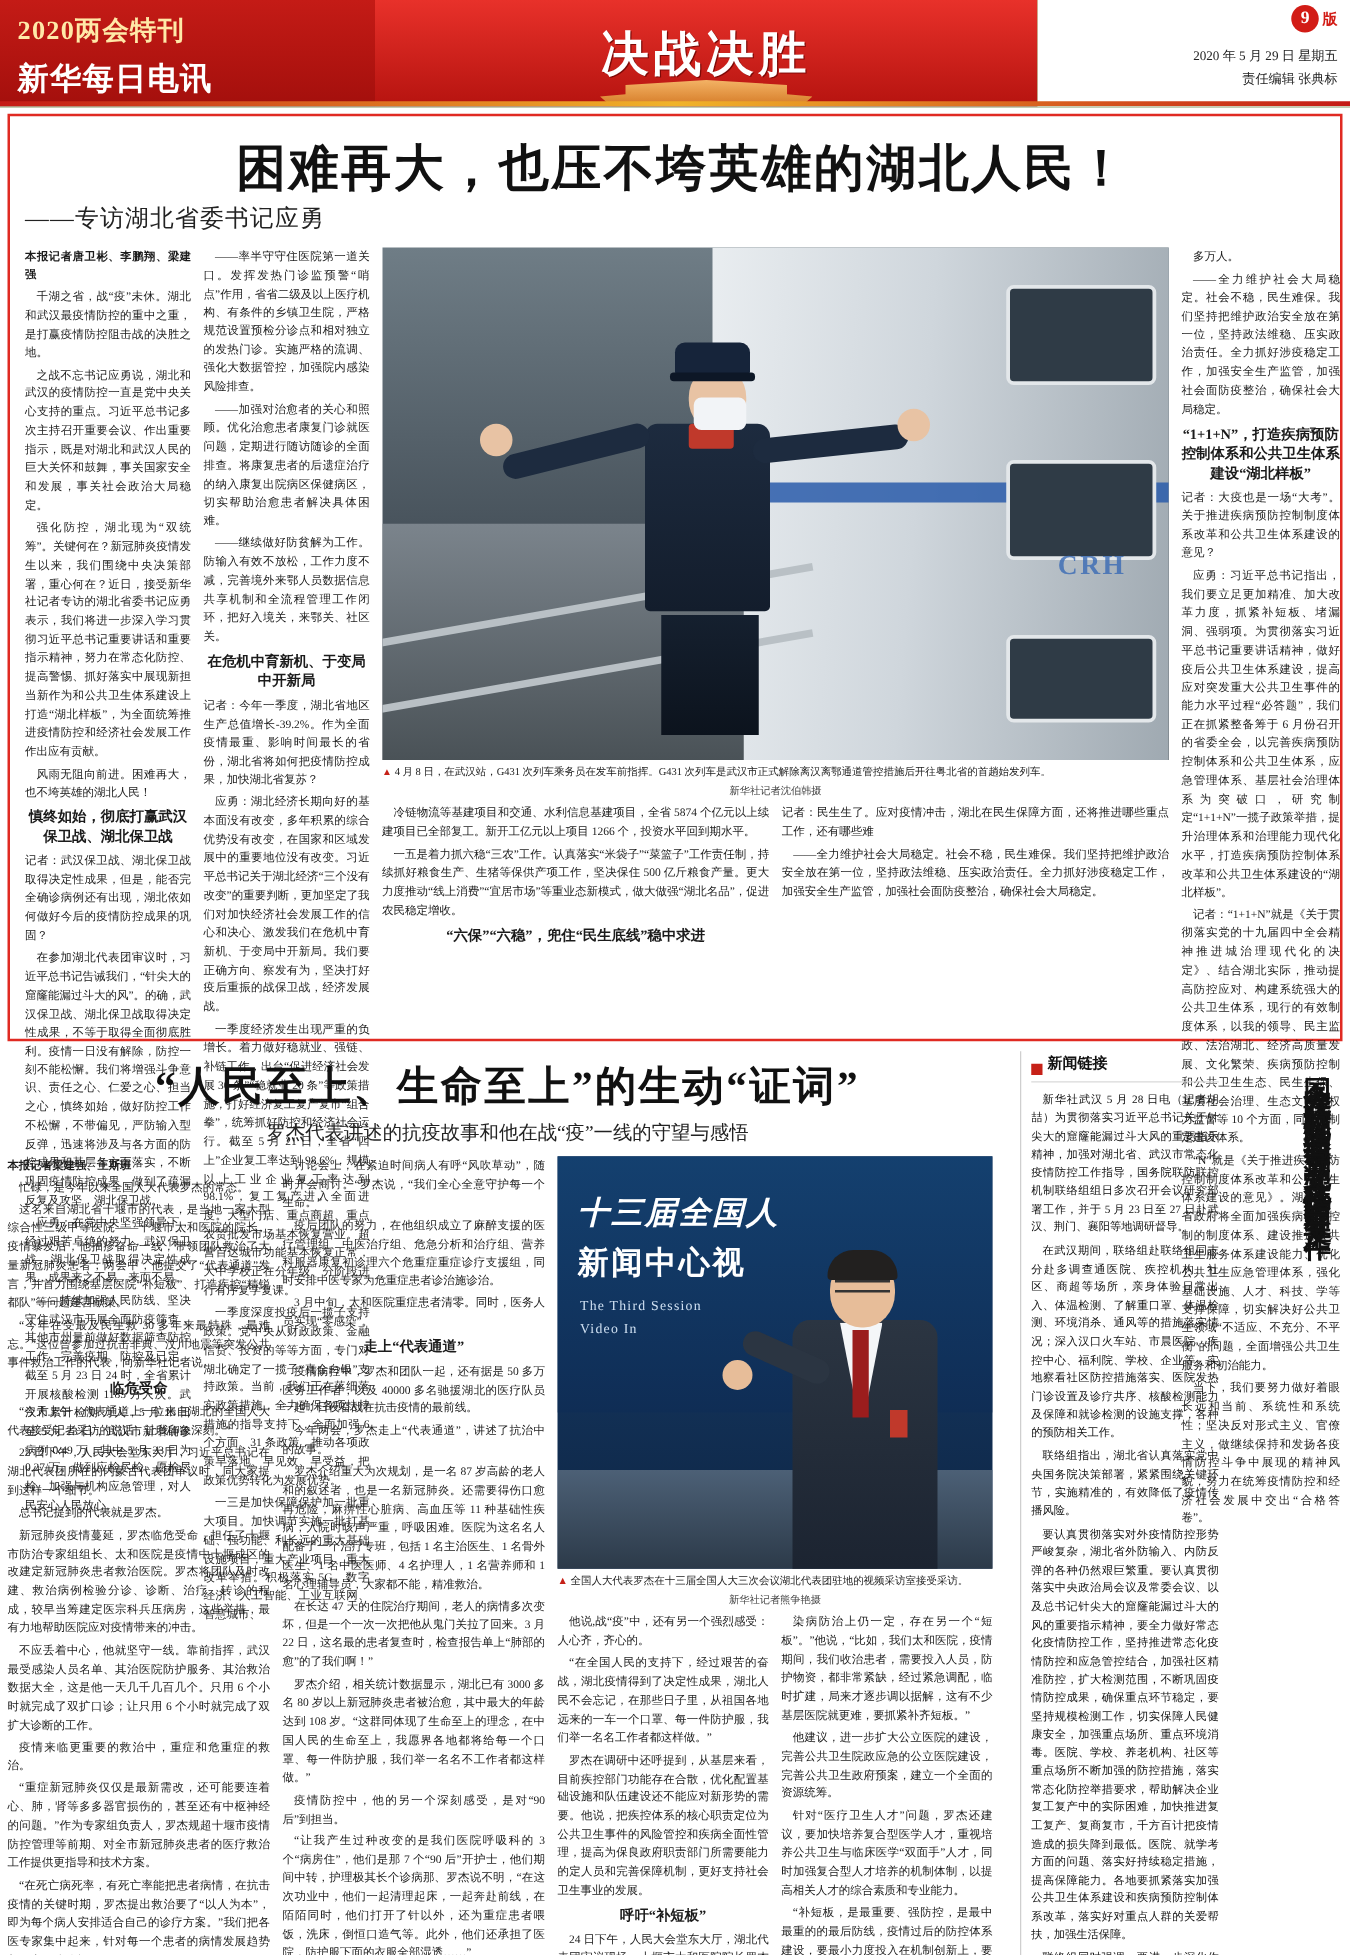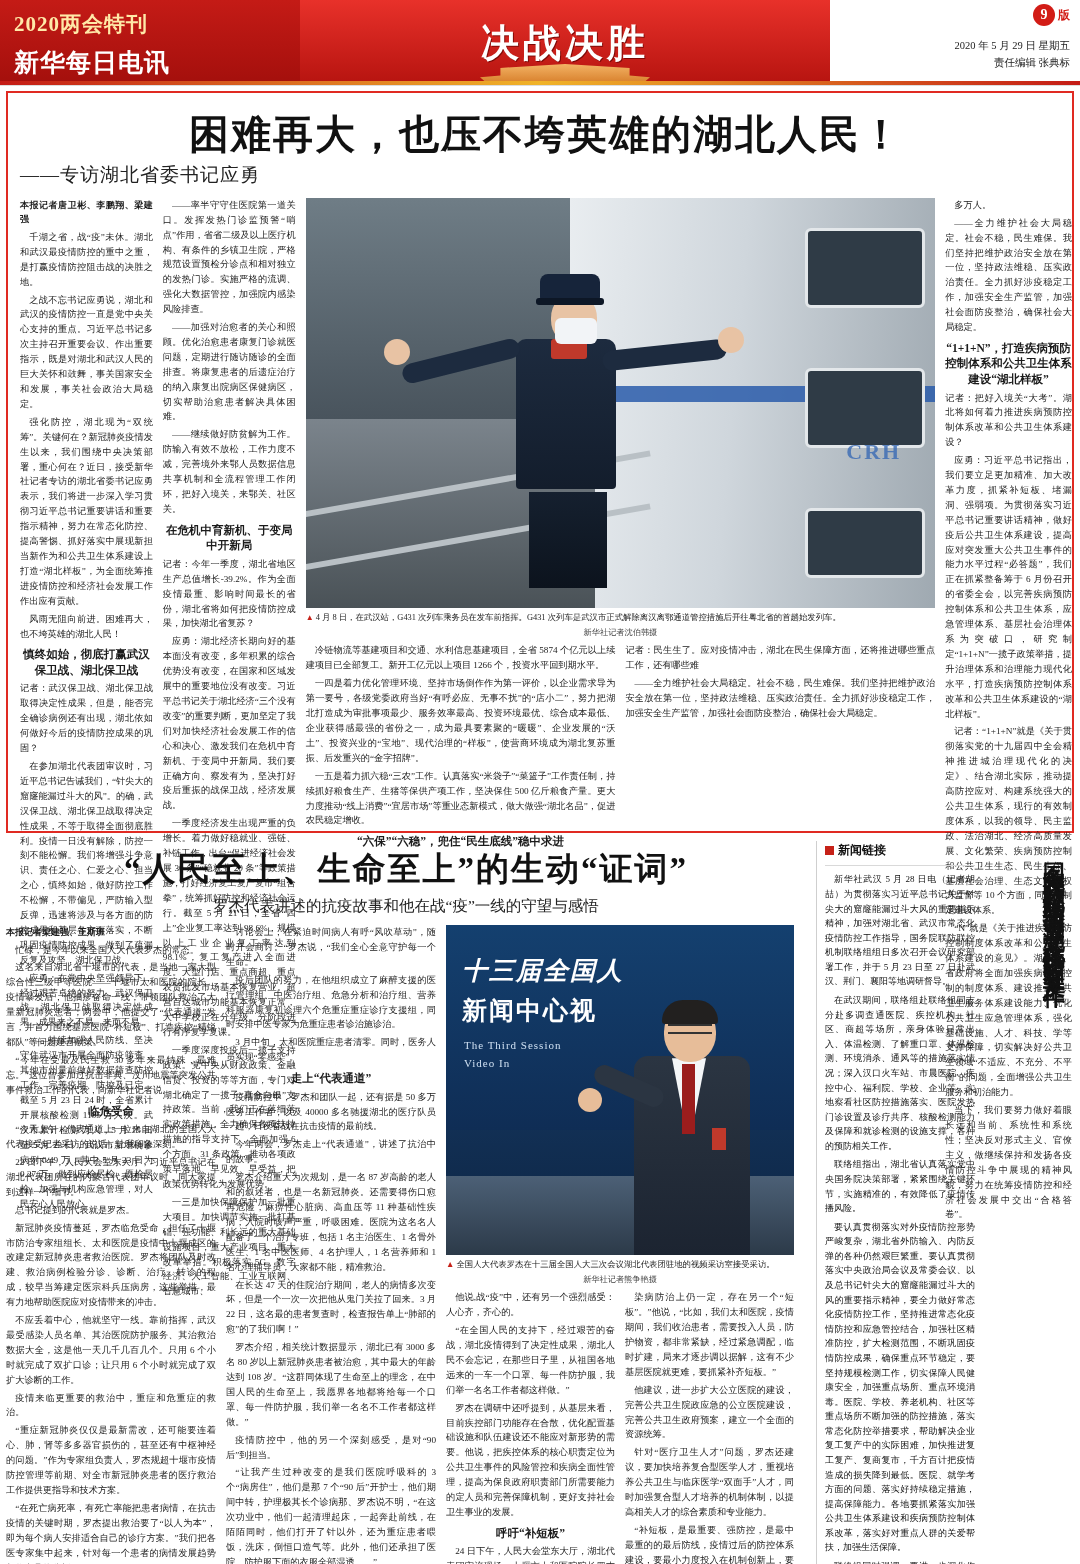--- a/index.html
+++ b/index.html
@@ -337,21 +337,21 @@
     border-left:1px solid #cfcfcf;
     padding-left:8px;
     display:flex;
     gap:6px;
   }
   .news-link {
     width:152px;
     font-size:9px; line-height:1.62; text-align:justify;
   }
   .nl-head {
-    display:flex; align-items:center; gap:4px;
+    display:flex; align-items:flex-end; gap:4px;
     font-size:12px; font-weight:bold; color:#111; margin-bottom:5px;
   }
   .nl-head .sq { width:9px; height:9px; background:#c62118; display:inline-block; }
   .news-link p { margin:0 0 4px 0; text-indent:1em; }
   .vtitle {
     width:88px;
     writing-mode:vertical-rl;
     text-orientation:upright;
     font-size:22px;
     font-weight:bold;
@@ -444,36 +444,35 @@
         <div class="cap-line">
           <span class="tri">▲</span>
           <span>4 月 8 日，在武汉站，G431 次列车乘务员在发车前指挥。G431 次列车是武汉市正式解除离汉离鄂通道管控措施后开往粤北省的首趟始发列车。</span>
         </div>
         <div class="cap-credit">新华社记者沈伯韩摄</div>
       </div>
 
       <div class="mid-split">
         <div class="ms-col col">
           <p>冷链物流等基建项目和交通、水利信息基建项目，全省 5874 个亿元以上续建项目已全部复工。新开工亿元以上项目 1266 个，投资水平回到期水平。</p>
-          <p>一四是着力优化管理环境、坚持市场倒作作为第一评价，以企业需求导为第一要号，各级党委政府当好“有呼必应、无事不扰”的“店小二”，努力把湖北打造成为审批事项最少、服务效率最高、投资环境最优、综合成本最低、企业获得感最强的省份之一，成为最具要素聚的“暖暖”、企业发展的“沃土”、投资兴业的“宝地”、现代治理的“样板”，使营商环境成为湖北复苏重振、后发重兴的“金字招牌”。</p>
           <p>一五是着力抓六稳“三农”工作。认真落实“米袋子”“菜篮子”工作责任制，持续抓好粮食生产、生猪等保供产项工作，坚决保住 500 亿斤粮食产量。更大力度推动“线上消费”“宜居市场”等重业态新模式，做大做强“湖北名品”，促进农民稳定增收。</p>
           <h3 class="sec">“六保”“六稳”，兜住“民生底线”稳中求进</h3>
         </div>
         <div class="ms-col col">
           <p class="qa">记者：民生生了。应对疫情冲击，湖北在民生保障方面，还将推进哪些重点工作，还有哪些难</p>
           <p>——全力维护社会大局稳定。社会不稳，民生难保。我们坚持把维护政治安全放在第一位，坚持政法维稳、压实政治责任。全力抓好涉疫稳定工作，加强安全生产监管，加强社会面防疫整治，确保社会大局稳定。</p>
         </div>
       </div>
     </div>
 
     <div class="col c4">
       <p>多万人。</p>
       <p>——全力维护社会大局稳定。社会不稳，民生难保。我们坚持把维护政治安全放在第一位，坚持政法维稳、压实政治责任。全力抓好涉疫稳定工作，加强安全生产监管，加强社会面防疫整治，确保社会大局稳定。</p>
       <h3 class="sec">“1+1+N”，打造疾病预防控制体系和公共卫生体系建设“湖北样板”</h3>
-      <p class="qa">记者：把好入境关“大考”。湖北将如何着力推进疾病预防控制体系改革和公共卫生体系建设？</p>
+      <p class="qa">记者：大疫也是一场“大考”。关于推进疾病预防控制制度体系改革和公共卫生体系建设的意见？</p>
       <p>应勇：习近平总书记指出，我们要立足更加精准、加大改革力度，抓紧补短板、堵漏洞、强弱项。为贯彻落实习近平总书记重要讲话精神，做好疫后公共卫生体系建设，提高应对突发重大公共卫生事件的能力水平过程“必答题”，我们正在抓紧整备筹于 6 月份召开的省委全会，以完善疾病预防控制体系和公共卫生体系，应急管理体系、基层社会治理体系为突破口，研究制定“1+1+N”一揽子政策举措，提升治理体系和治理能力现代化水平，打造疾病预防控制体系改革和公共卫生体系建设的“湖北样板”。</p>
       <p>记者：“1+1+N”就是《关于贯彻落实党的十九届四中全会精神推进城治理现代化的决定》、结合湖北实际，推动提高防控应对、构建系统强大的公共卫生体系，现行的有效制度体系，以我的领导、民主监政、法治湖北、经济高质量发展、文化繁荣、疾病预防控制和公共卫生生态、民生生保、基层社会治理、生态文明、权力监督等 10 个方面，同时予制定建设体系。</p>
       <p>“N”就是《关于推进疾病预防控制制度体系改革和公共卫生体系建设的意见》。湖北省、省政府将全面加强疾病预防控制的制度体系、建设推进公共卫生服务体系建设能力、优化公共卫生应急管理体系，强化基础设施、人才、科技、学等支撑保障，切实解决好公共卫生领域“不适应、不充分、不平衡”的问题，全面增强公共卫生服务和初治能力。</p>
       <p>当下，我们要努力做好着眼长远和当前、系统性和系统性；坚决反对形式主义、官僚主义，做继续保持和发扬各疫情防控斗争中展现的精神风貌，努力在统筹疫情防控和经济社会发展中交出“合格答卷”。</p>
     </div>
   </div>
 </div>
 
 <div class="article2">
   <div class="a2-main">

